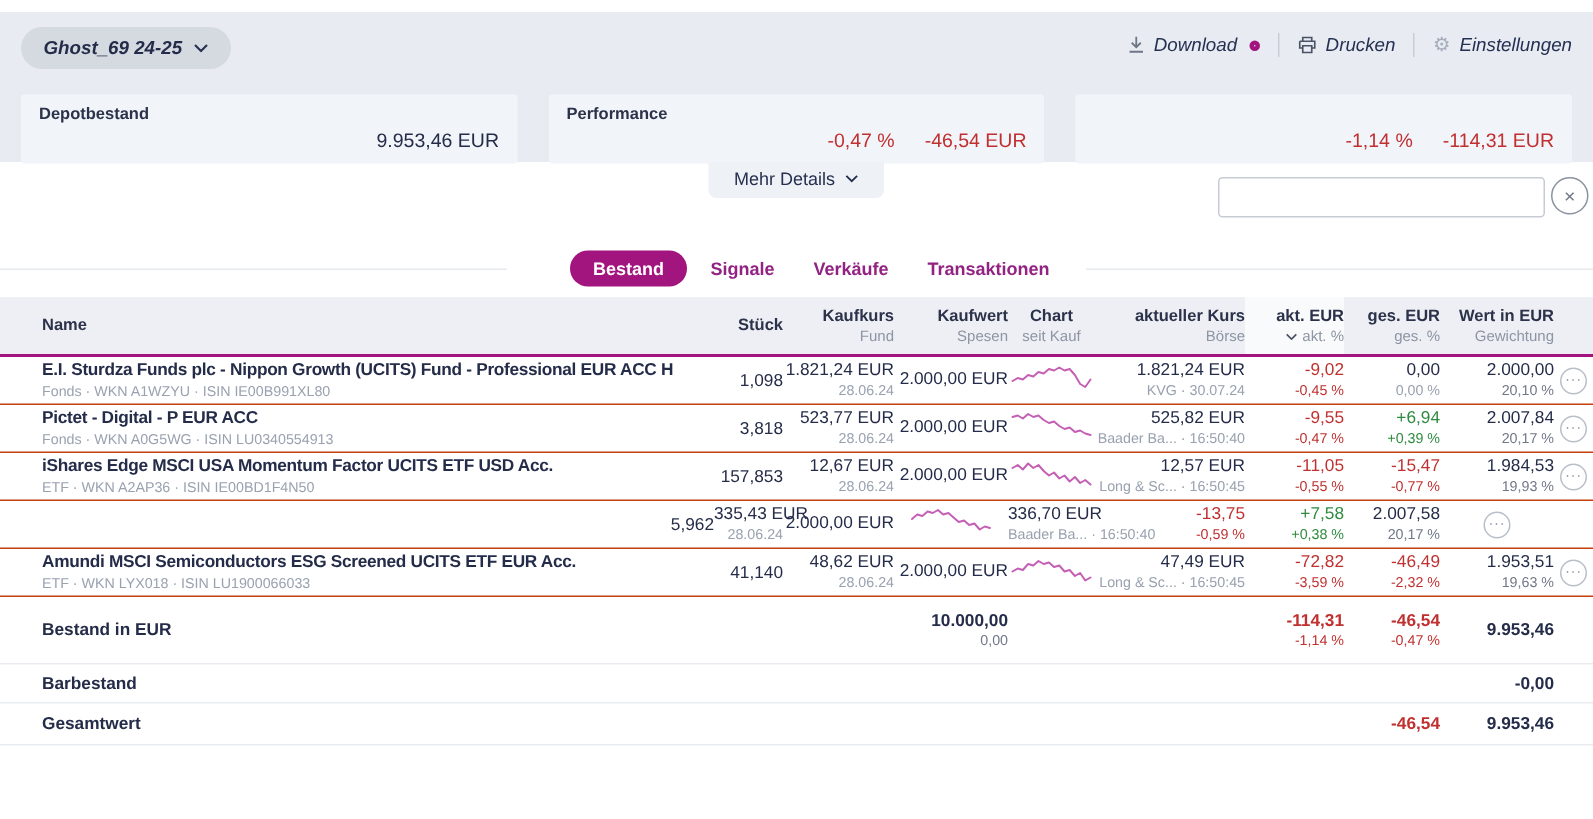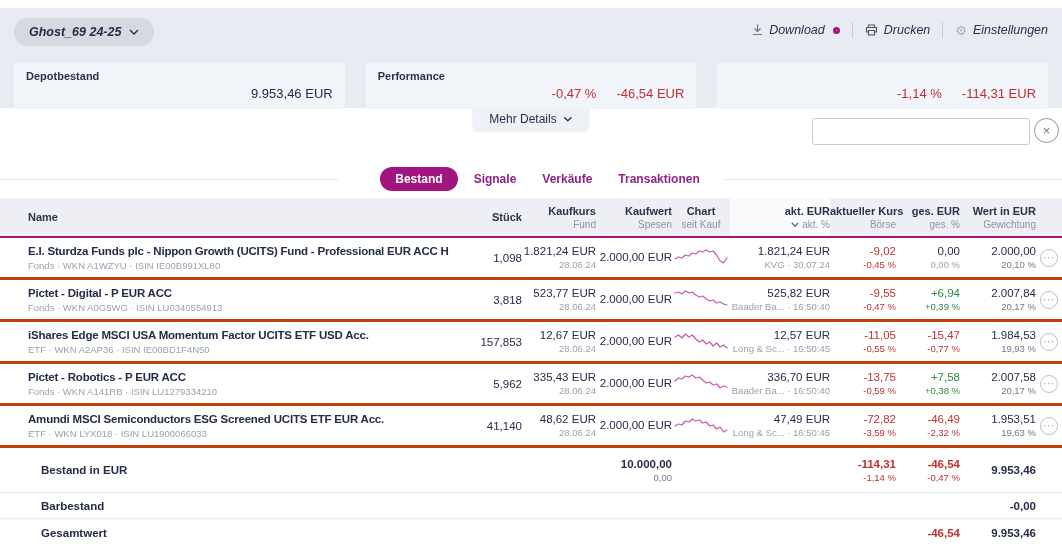--- a/index.html
+++ b/index.html
@@ -43,38 +43,38 @@
   
   .grid { display:grid; grid-template-columns:1fr 46px 74px 76px 58px 100px 66px 64px 76px 26px; }
   .thead { height:40px; background:#edeff4; border-bottom:2px solid #a2147e; align-items:center; margin-top:6px; }
   .h { text-align:right; }
   .h .l1 { font-size:11px; font-weight:bold; color:#2b3249; white-space:nowrap; }
   .h .l2 { font-size:10px; color:#8d95a4; margin-top:2px; white-space:nowrap; display:flex; justify-content:flex-end; align-items:center; gap:3px; }
   .h.left { text-align:left; padding-left:28px; }
   .h.center { text-align:center; }
   .h.center .l2 { justify-content:center; }
   .h.sorted { background:#f8fafc; align-self:stretch; display:flex; flex-direction:column; justify-content:center; }
-  .trow { height:42px; border-bottom:3px solid #c2410c; align-items:center; }
+  .trow { height:32px; border-bottom:1px solid #c2410c; align-items:center; }
   .cname { padding-left:28px; overflow:visible; }
   .cname .t { font-size:11.5px; font-weight:bold; color:#242c49; white-space:nowrap; letter-spacing:-0.2px; cursor:pointer; }
   .cname .m { font-size:9.5px; color:#9aa2b0; margin-top:3px; white-space:nowrap; }
   .cv { text-align:right; }
   .cv .v { font-size:11.5px; color:#242c49; white-space:nowrap; }
   .cv .s { font-size:9.5px; color:#99a1af; margin-top:2px; white-space:nowrap; }
   .cv.bold .v { font-weight:bold; }
   .cv .s.dim { color:#707888; }
   .tone-neg .v, .tone-neg .s { color:#c13030; }
   .tone-pos .v, .tone-pos .s { color:#2e8b3f; }
   .cchart { text-align:center; }
   .spark polyline { fill:none; stroke:#c45fb4; stroke-width:1.3; stroke-linejoin:round; stroke-linecap:round; }
   .cmenu { text-align:center; }
   .dots { width:18px; height:18px; border:1px solid #b9bfc9; border-radius:50%; color:#8a93a1;
     font-size:10px; line-height:16px; text-align:center; letter-spacing:0.5px; margin:0 auto; cursor:pointer; }
   .frow { border-bottom:1px solid #e9ecf1; align-items:center; }
-  .frow .label { font-size:11.5px; font-weight:bold; color:#242c49; padding-left:28px;margin-left:13px; }
+  .frow .label { font-size:11.5px; font-weight:bold; color:#242c49; padding-left:28px; }
   .f1 { height:45px; } .f2 { height:26px; } .f3 { height:28px; }
   .chev { stroke:#27304e; stroke-width:1.4; fill:none; }
   svg.ic { display:block; }
 </style>
 </head>
 <body>
 
 <div class="band">
   <div class="band-top">
     <div class="pill-select">
@@ -162,34 +162,34 @@
       <div class="l2">Fund</div>
     </div>
   <div class="h">
       <div class="l1">Kaufwert</div>
       <div class="l2">Spesen</div>
     </div>
   <div class="h center">
       <div class="l1">Chart</div>
       <div class="l2">seit Kauf</div>
     </div>
+  <div class="h">
+      <div class="l1">aktueller Kurs</div>
+      <div class="l2">Börse</div>
+    </div>
   <div class="h sorted">
     <div class="l1">akt. EUR</div>
     <div class="l2">
         <svg class="ic" width="8" height="5" viewBox="0 0 10 6">
           <path d="M1 1 L5 5 L9 1" stroke="#4a5265" stroke-width="1.4" fill="none"></path>
         </svg>
         <span>akt. %</span>
       </div>
   </div>
   <div class="h">
-      <div class="l1">aktueller Kurs</div>
-      <div class="l2">Börse</div>
-    </div>
-  <div class="h">
       <div class="l1">ges. EUR</div>
       <div class="l2">ges. %</div>
     </div>
   <div class="h">
       <div class="l1">Wert in EUR</div>
       <div class="l2">Gewichtung</div>
     </div>
   <div class="h"></div>
 </div>
 
@@ -307,24 +307,20 @@
   <div class="cv">
       <div class="v">1.984,53</div>
       <div class="s dim">19,93 %</div>
     </div>
   <div class="cmenu">
       <div class="dots">···</div>
     </div>
 </div>
 
 <div class="grid trow">
-  <div class="cname">
-      <div class="t">Pictet - Robotics - P EUR ACC</div>
-      <div class="m">Fonds · WKN A141RB · ISIN LU1279334210</div>
-    </div>
   <div class="cv">
       <div class="v">5,962</div>
     </div>
   <div class="cv">
       <div class="v">335,43 EUR</div>
       <div class="s">28.06.24</div>
     </div>
   <div class="cv">
       <div class="v">2.000,00 EUR</div>
       <div class="s"></div>

